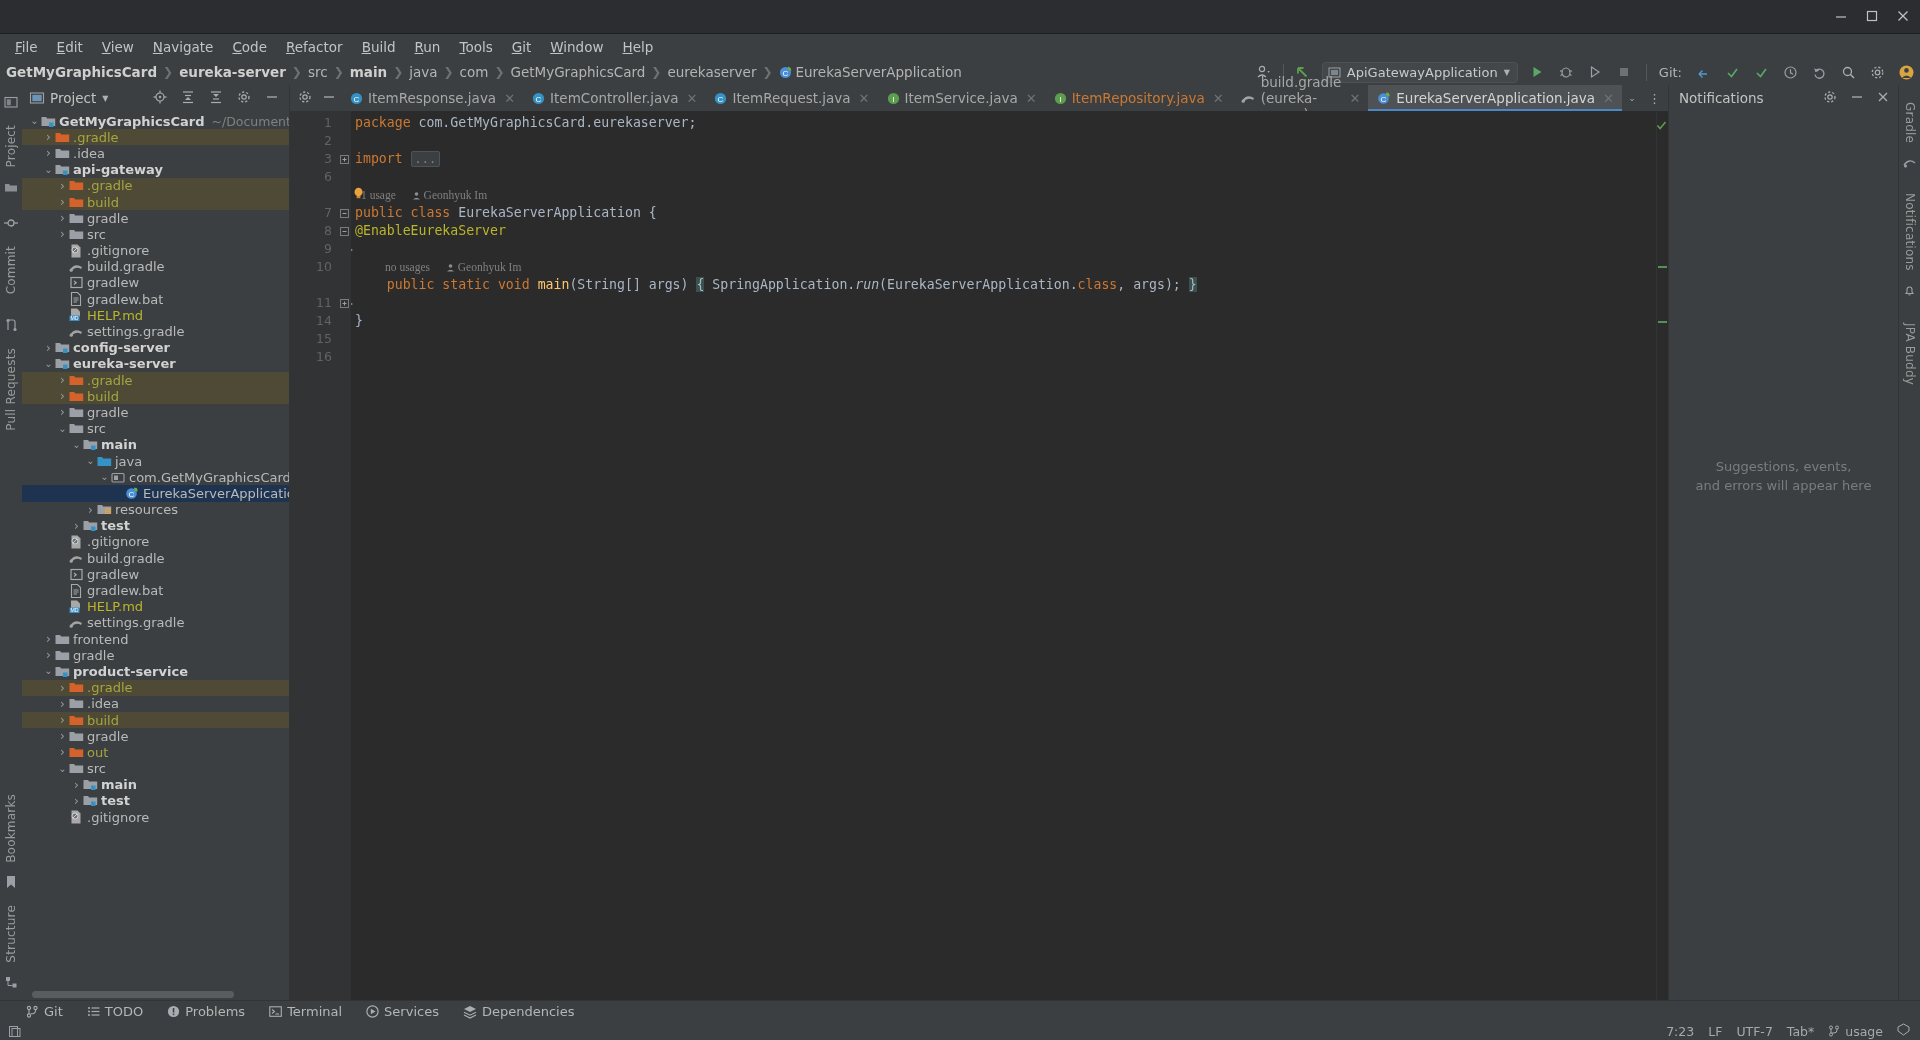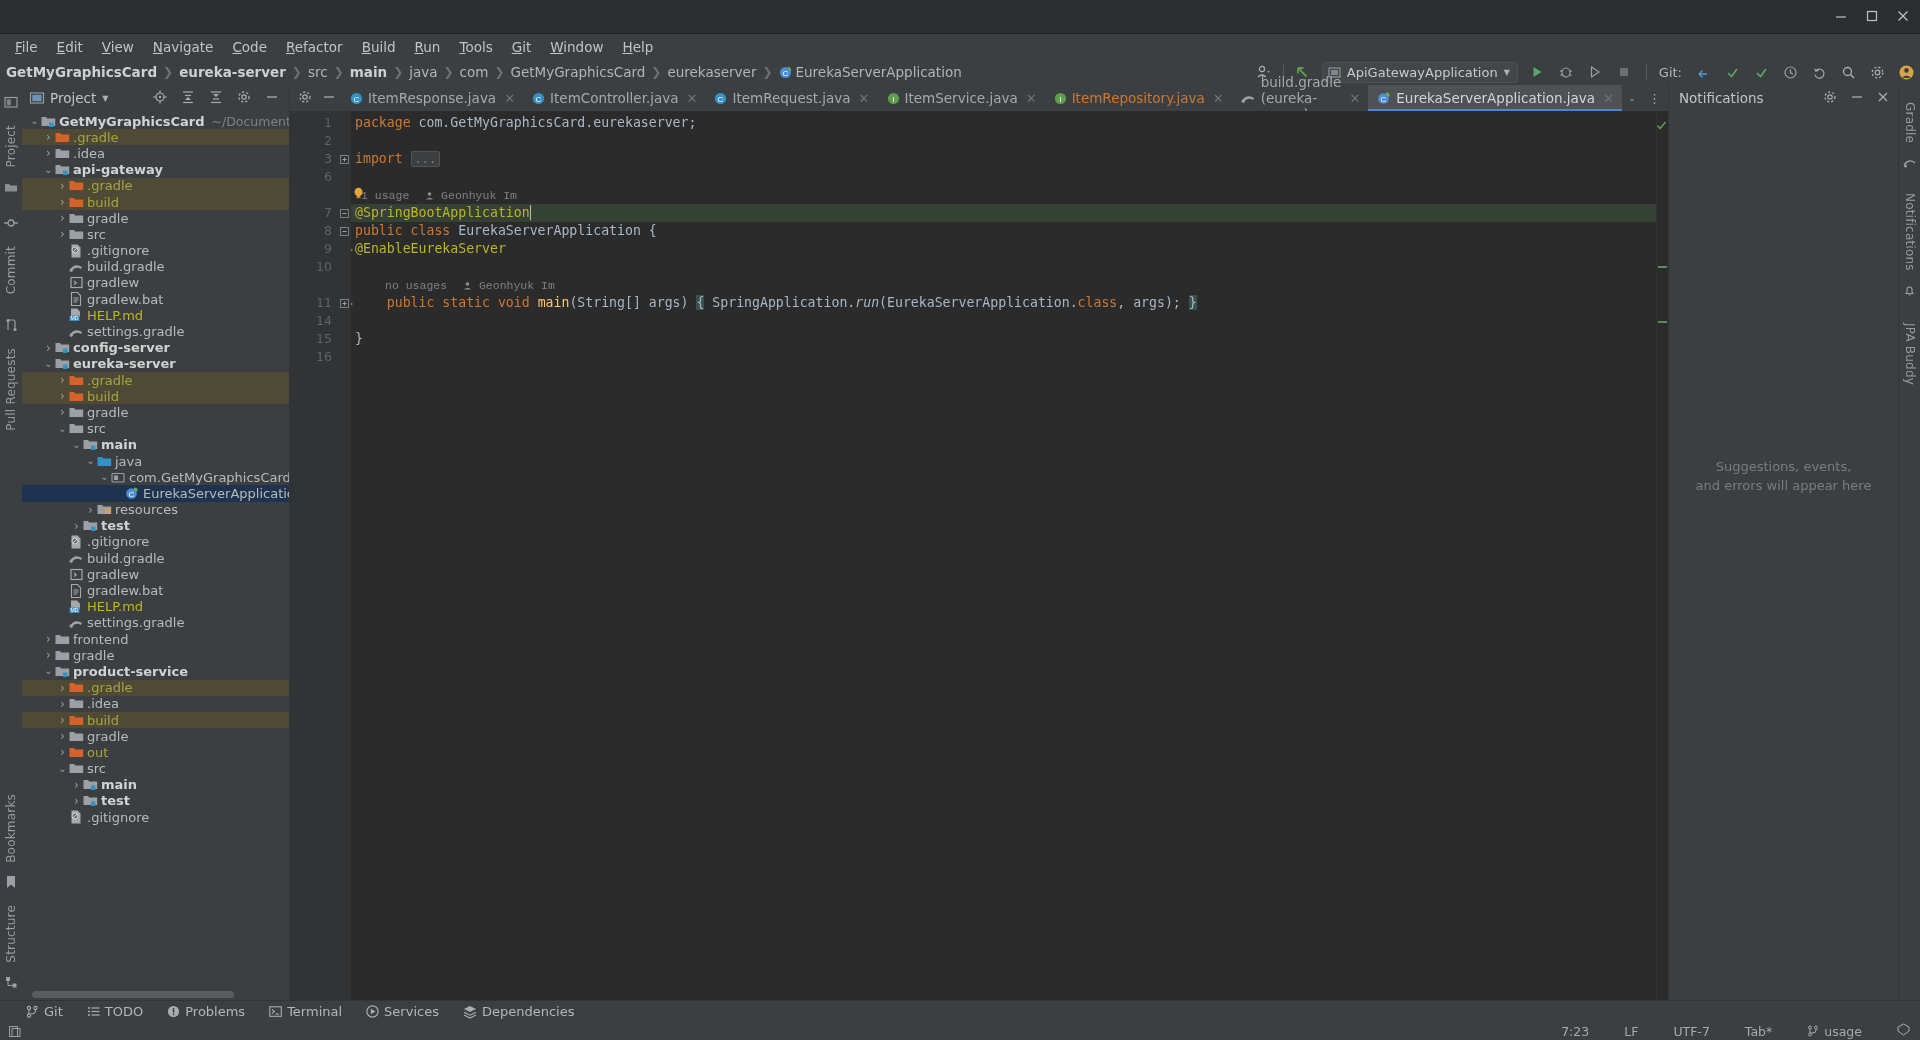--- a/index.html
+++ b/index.html
@@ -131,21 +131,21 @@
   }
   .gl { height:18px; line-height:18px; font-size:12.5px; color:#606366; padding-right:6px; position:relative;}
   .gl .runarrow { position:absolute; right:-17px; top:3px; }
   #fold-col { width:13px; background:#313335; flex-shrink:0; position:relative; padding-top:3px;}
   .fold { height:18px; display:flex; align-items:center; justify-content:center; }
   #code {
     flex:1; padding-top:3px; position:relative; overflow:hidden;
     font-family:"DejaVu Sans Mono","Liberation Mono",monospace; font-size:13.2px;
   }
   .cl { height:18px; line-height:18px; white-space:pre; padding-left:4px; }
-  .hint { font-size:11.5px; color:#808080; font-family:Liberation Mono, monospace; }
+  .hint { font-size:11.5px; color:#808080; font-family:Liberation Serif, serif; }
   .kw { color:#cc7832; }
   .ann { color:#bbb529; }
   .ident { color:#a9b7c6; }
   .fn { color:#ffc66d; }
   .italic { font-style:italic; }
   .sel-bg { background:#344134; }
   .caret { display:inline-block; width:1px; height:15px; background:#bbbbbb;
            vertical-align:-3px; }
   .brace-hl { background:#3b514d; }
   .import-dots {
@@ -177,21 +177,21 @@
   }
   .twb {
     display:flex; align-items:center; gap:5px; font-size:13px; color:#b5b5b5; cursor:default;
     padding:1px 4px; border-radius:3px;
   }
   #statusbar {
     height:18px; background:#3c3f41; display:flex; align-items:center;
     font-size:12.5px; color:#a8a8a8; flex-shrink:0; padding-left:8px;
   }
   #status-right { margin-left:auto; display:flex; align-items:center; gap:14px; padding-right:10px; }
-  .st { cursor:default;margin-left:21px; }
+  .st { cursor:default; }
   svg { overflow:visible; }
 </style>
 </head>
 <body>
 
 <div id="titlebar">
   <div id="win-btns">
     <div class="wb">
       <svg width="17" height="17">
           <line x1="3" y1="9" x2="13" y2="9" stroke="#c0c0c0" stroke-width="1.2"></line>
@@ -1067,21 +1067,20 @@
             <div class="cl">&nbsp;</div>
             <div class="cl"><span class="kw">import</span><span class="ident"> </span><span class="import-dots">...</span></div>
             <div class="cl">&nbsp;</div>
             <div class="cl" style="padding-left: 10px; position: relative;"><span class="hint">1 usage</span><span>  </span><span class="hint"><svg width="9" height="9" style="vertical-align:-1px">
                   <circle cx="4.5" cy="3" r="1.8" fill="#8a8f94"></circle>
                   <path d="M1 8.5 q3.5 -3.5 7 0" fill="#8a8f94"></path>
                 </svg> <span>Geonhyuk Im</span></span><span style="position: absolute; left: 2px; margin-top: 0px;"><svg width="11" height="12">
                   <ellipse cx="5.5" cy="5" rx="4" ry="4.3" fill="#e8a33d"></ellipse>
                   <rect x="3.6" y="9" width="3.8" height="2.2" fill="#c98a2b"></rect>
                 </svg></span></div>
-            <div class="cl sel-bg"><span class="ann">@SpringBootApplication</span><span class="caret"></span></div>
             <div class="cl"><span class="kw">public class</span><span class="ident"> EurekaServerApplication {</span></div>
             <div class="cl"><span class="ann">@EnableEurekaServer</span></div>
             <div class="cl">&nbsp;</div>
             <div class="cl" style="padding-left: 34px;"><span class="hint">no usages</span><span>  </span><span class="hint"><svg width="9" height="9" style="vertical-align:-1px">
                   <circle cx="4.5" cy="3" r="1.8" fill="#8a8f94"></circle>
                   <path d="M1 8.5 q3.5 -3.5 7 0" fill="#8a8f94"></path>
                 </svg> <span>Geonhyuk Im</span></span></div>
             <div class="cl"><span class="ident">    </span><span class="kw">public static void</span><span class="ident"> </span><span class="fn">main</span><span class="ident">(String[] args) </span><span class="ident brace-hl">{</span><span class="ident"> SpringApplication.</span><span class="ident italic">run</span><span class="ident">(EurekaServerApplication.</span><span class="kw">class</span><span class="ident">, args); </span><span class="ident brace-hl">}</span></div>
             <div class="cl">&nbsp;</div>
             <div class="cl"><span class="ident">}</span></div>

